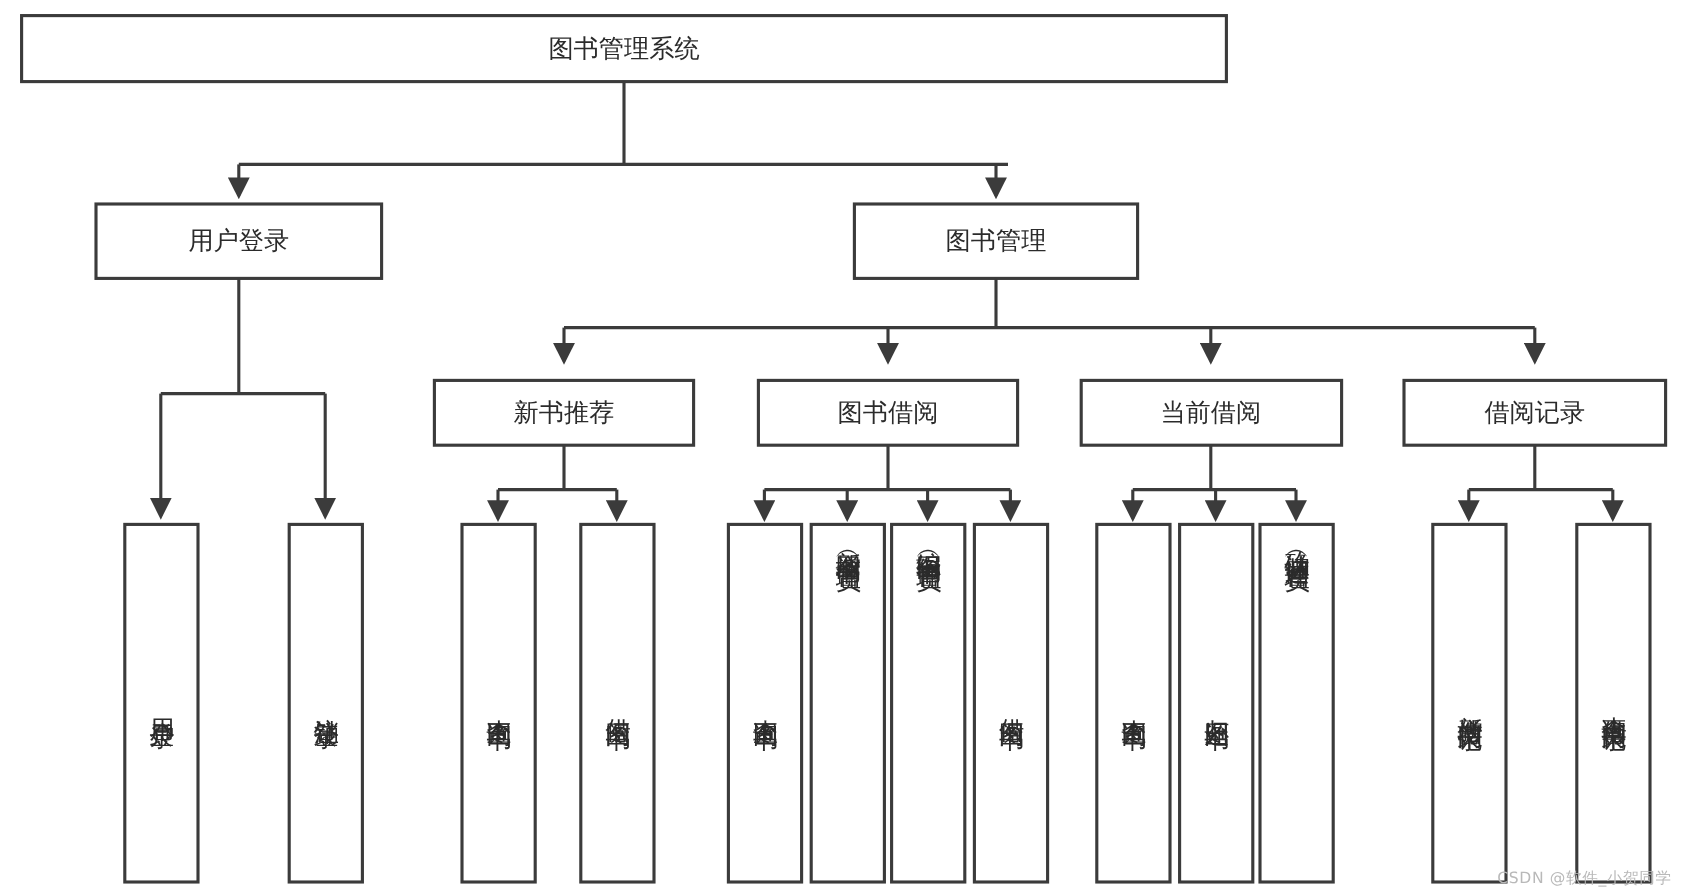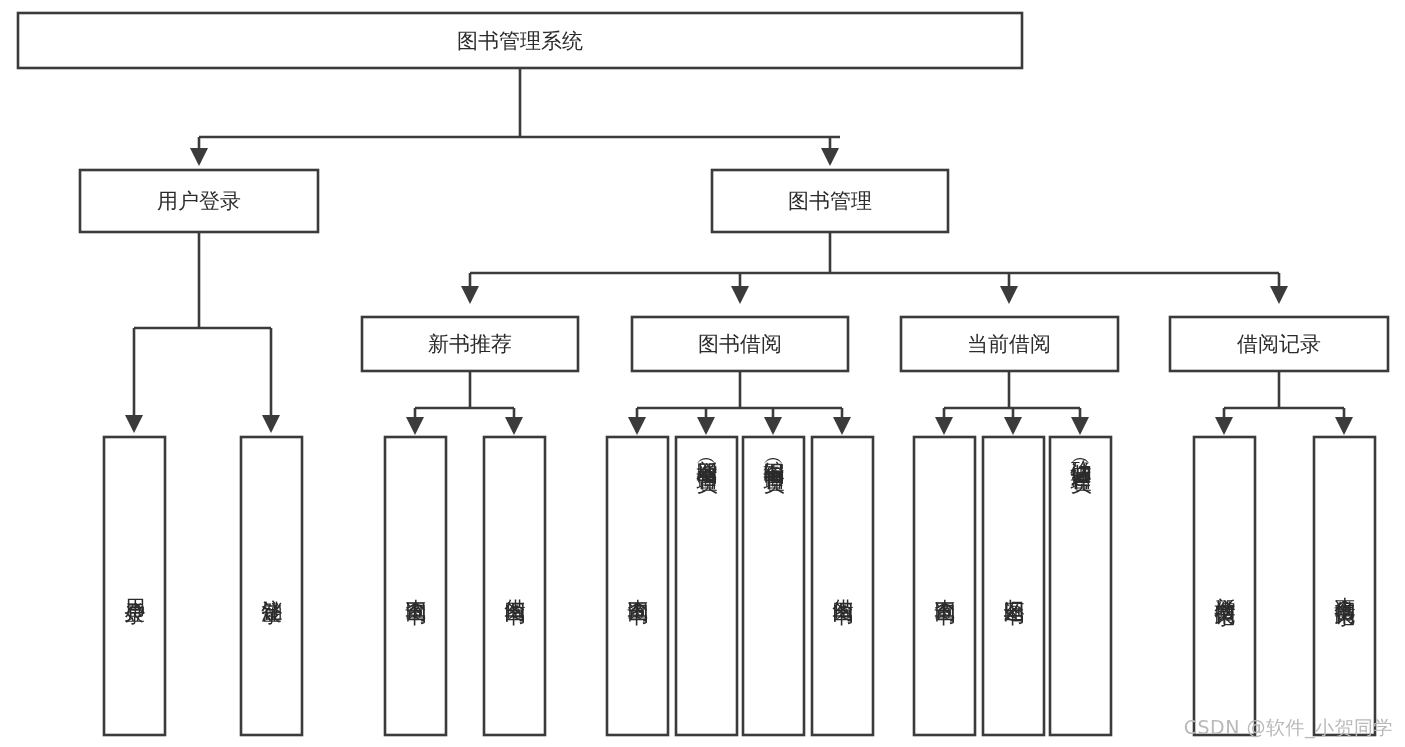--- a/index.html
+++ b/index.html
@@ -64,21 +64,21 @@
     line-height: 1.0;
     color: #2b2b2b;
     letter-spacing: 2px;
     white-space: nowrap;
   }
   .watermark {
     position: absolute;
     right: 12px;
     bottom: 6px;
     font-family: "DejaVu Sans", "Liberation Sans", sans-serif;
-    font-size: 19px;
+    font-size: 13px;
     color: #b9b9b9;
     white-space: nowrap;
     letter-spacing: 0.5px;
   }
 </style>
 </head>
 <body>
 
 <div id="diagram-root">
 

